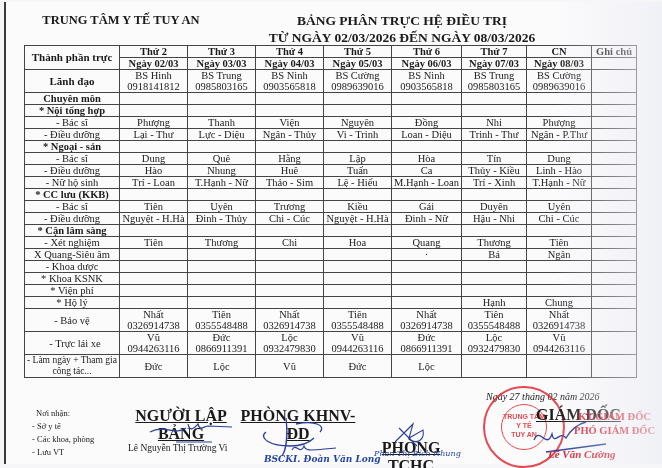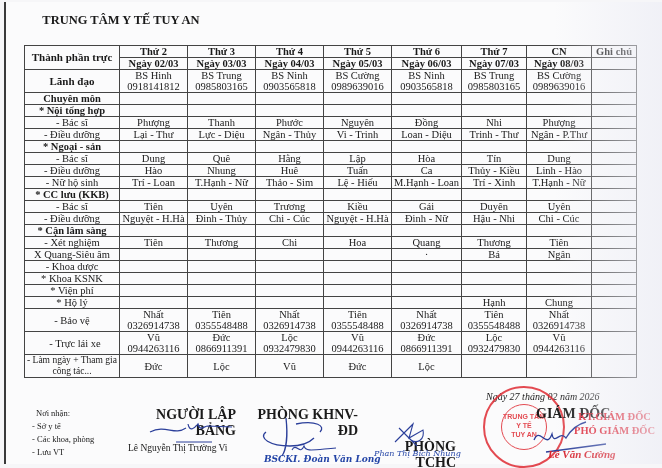--- a/index.html
+++ b/index.html
@@ -41,21 +41,21 @@
   .bold { font-weight:bold; }
   .h11 td, .h11 th { height:10px; }
   .wrap { white-space:normal !important; line-height:11px; }
   .dot { position:relative; top:-3px; }
 
   .footer-left {
     position:absolute; left:26px; top:405px; font-size:8.5px; line-height:13px;
   }
   .footer-left .h { padding-left:4px; }
   .sig {
-    position:absolute; text-align:right; font-weight:bold; font-size:14px;
+    position:absolute; text-align:center; font-weight:bold; font-size:16px;text-decoration:underline;
   }
   .signame { position:absolute; font-size:9.5px; }
   .date-line {
     position:absolute; left:480px; top:389px; font-style:italic; font-size:10px;
   }
   .stamp {
     position:absolute; left:477px; top:384px; width:82px; height:82px;
     border-radius:50%; border:2.5px solid #e0323a; box-sizing:border-box;
     color:#e0323a; text-align:center; font-family:"Liberation Sans", sans-serif;
     font-size:7px; font-weight:bold; opacity:0.88;
@@ -72,20 +72,24 @@
   }
   .blue-sig { color:#2344a6; font-style:italic; font-family:"DejaVu Serif", serif; }
 </style>
 </head>
 <body>
 
 <div class="page">
 
   <div class="org">
     <div>TRUNG TÂM Y TẾ TUY AN</div>
+  </div>
+  <div class="title">
+    <div>BẢNG PHÂN TRỰC HỆ ĐIỀU TRỊ</div>
+    <div>TỪ NGÀY 02/03/2026 ĐẾN NGÀY 08/03/2026</div>
   </div>
 
   <table class="sched">
     <colgroup>
       <col style="width:95px">
         <col style="width:68px">
         <col style="width:68px">
         <col style="width:68px">
         <col style="width:68px">
         <col style="width:68px">
@@ -166,21 +170,21 @@
           <td></td>
           <td></td>
           <td></td>
           <td></td>
           <td></td>
         </tr>
         <tr class="h11">
           <td class="rowhead">- Bác sĩ</td>
           <td>Phượng</td>
           <td>Thanh</td>
-          <td>Phước</td>
+          <td>Viện</td>
           <td>Nguyên</td>
           <td>Đồng</td>
           <td>Nhi</td>
           <td>Phượng</td>
           <td></td>
         </tr>
         <tr class="h11">
           <td class="rowhead">- Điều dưỡng</td>
           <td>Lại - Thư</td>
           <td>Lực - Diệu</td>

